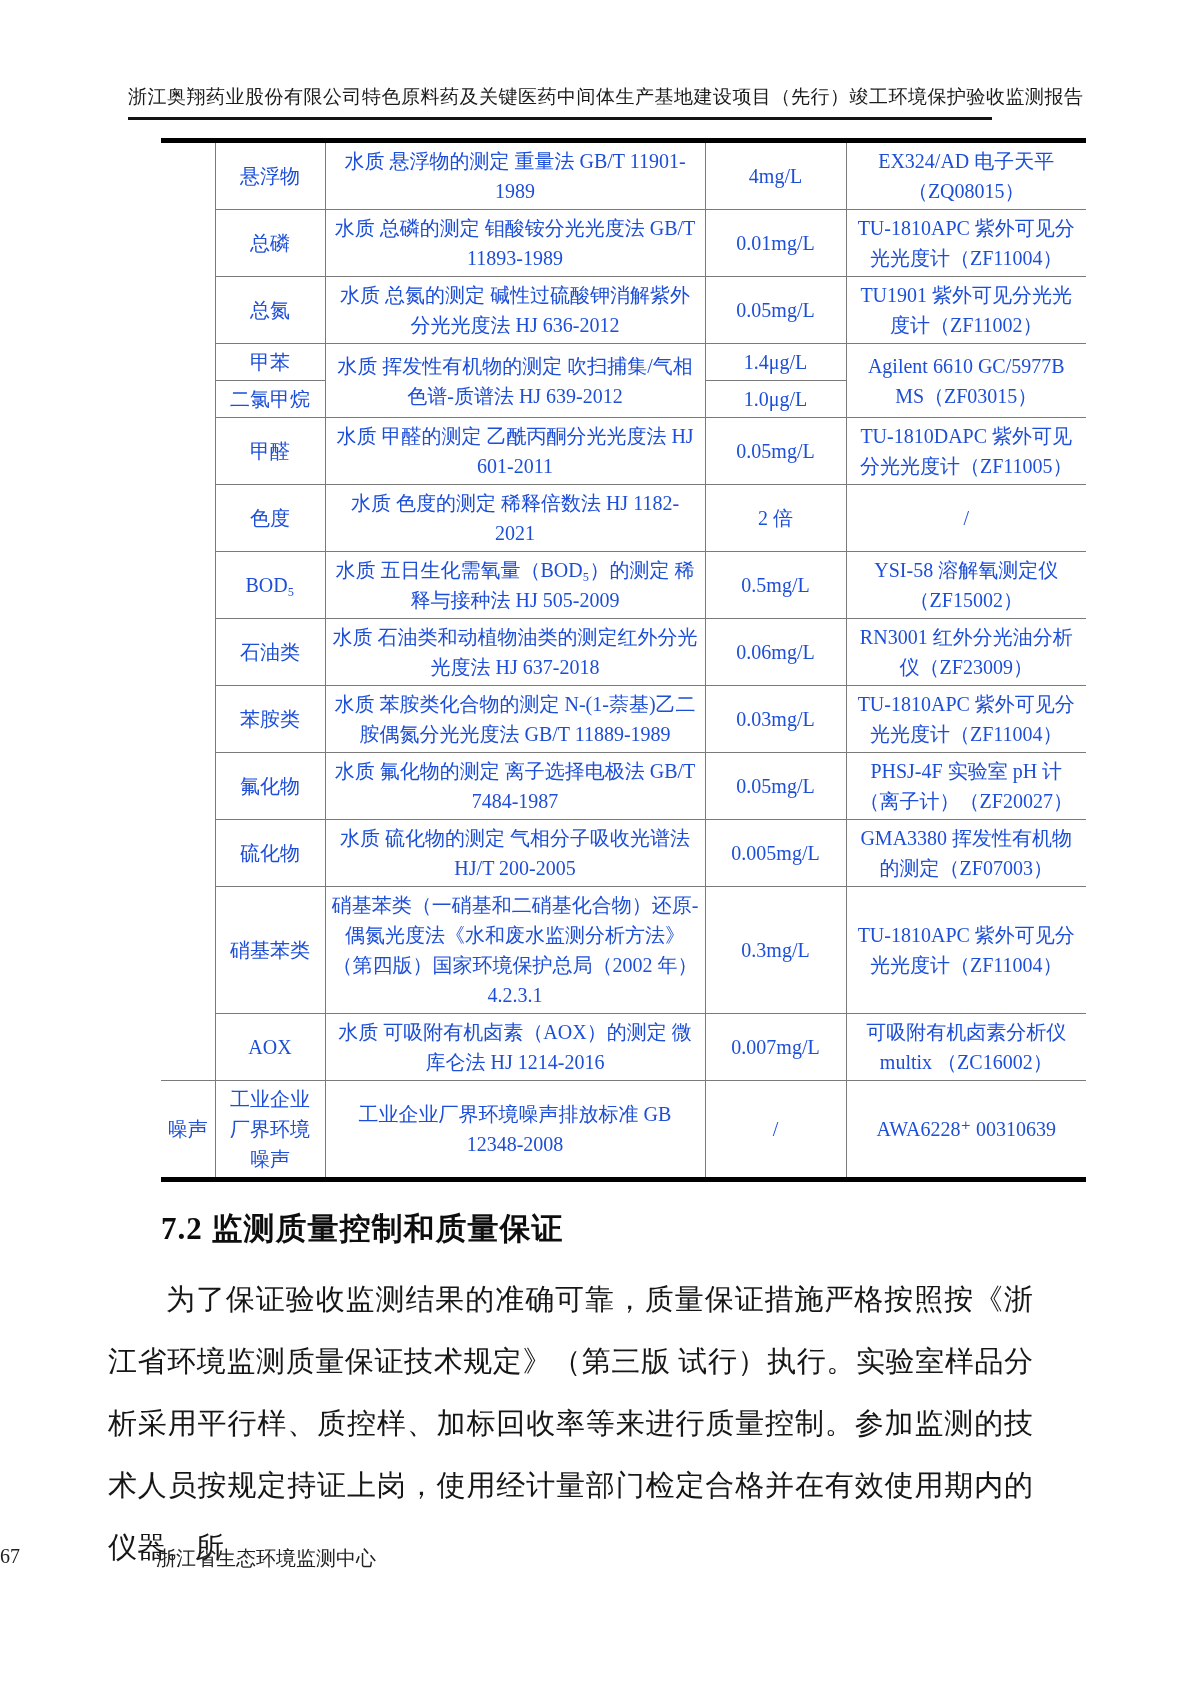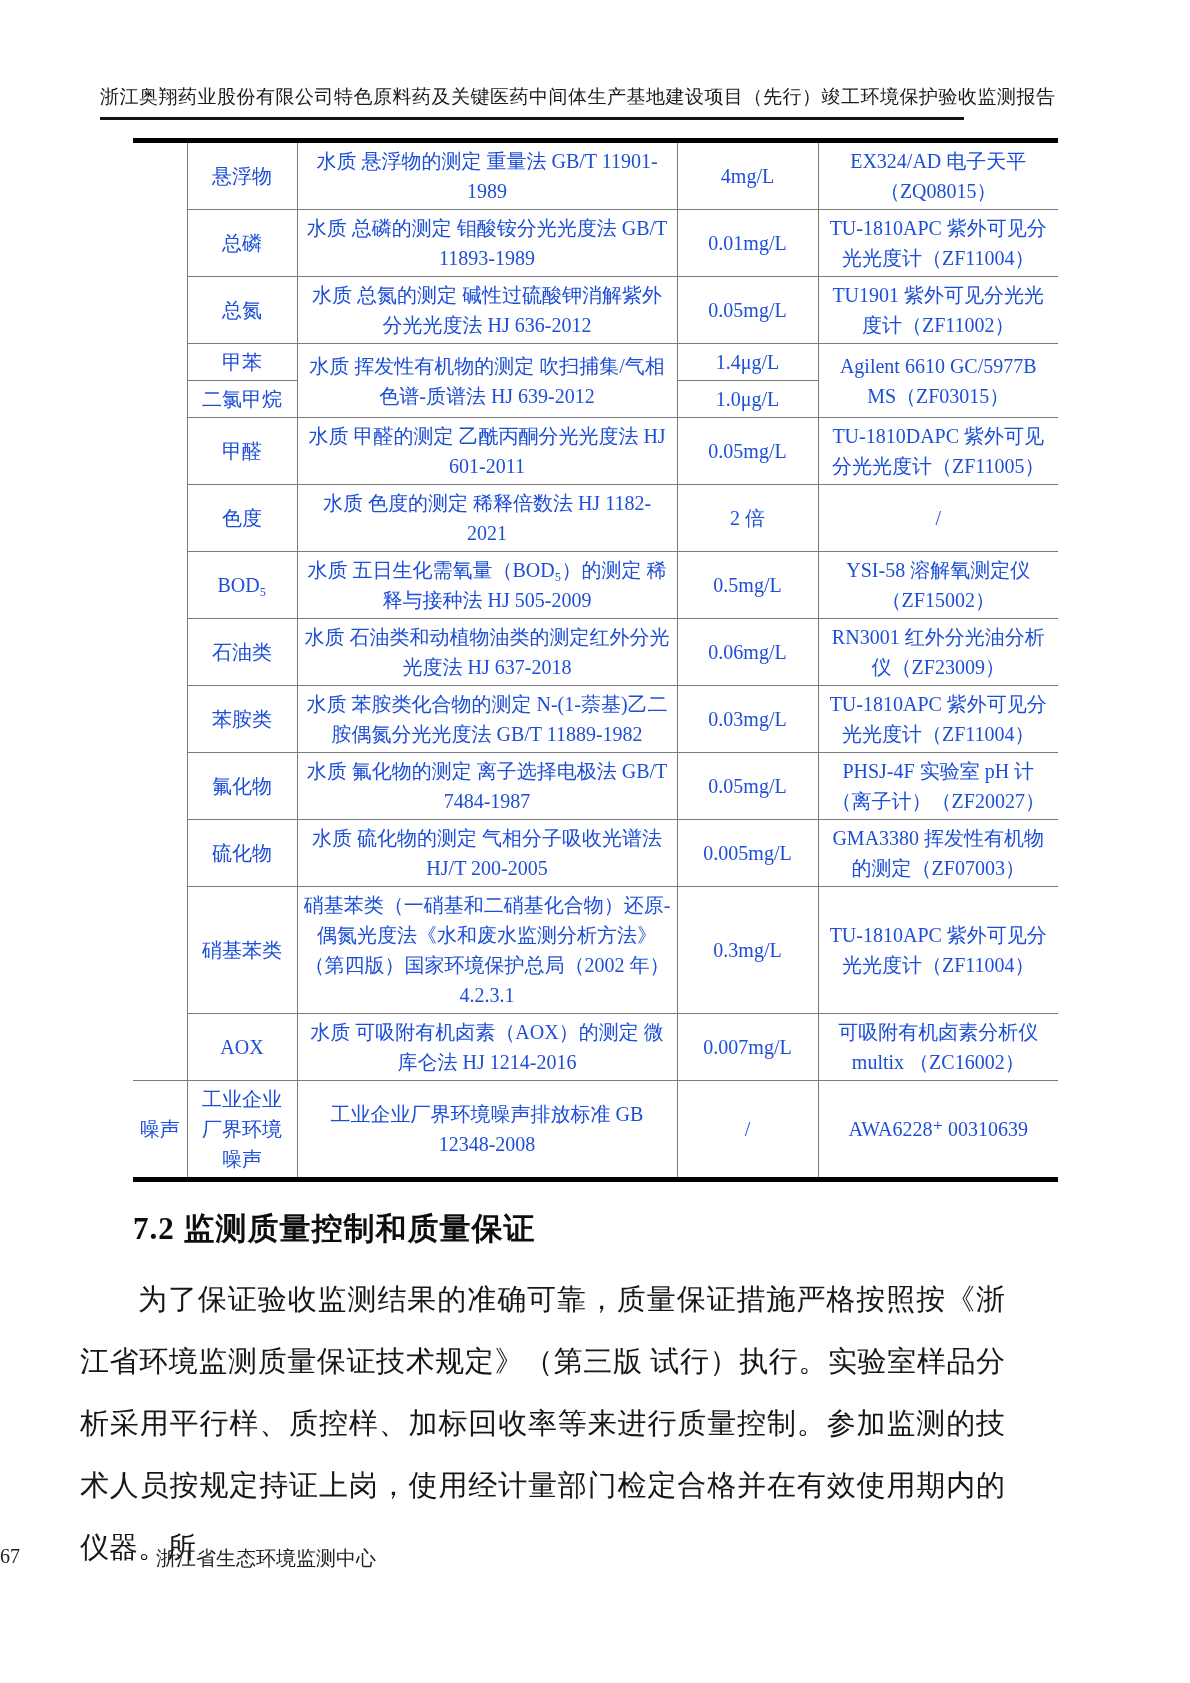--- a/index.html
+++ b/index.html
@@ -3,20 +3,21 @@
 <meta charset="utf-8">
 <style>
   html,body{margin:0;padding:0;background:#ffffff;}
   .page{
     position:relative;
     width:1064px;height:1683px;
     background:#ffffff;
     overflow:hidden;
     color:#111;
     font-family:"Liberation Serif","DejaVu Serif",serif;
+    padding-left:28px;
   }
   
   .header{
     margin:84px 100px 0 100px;
     text-align:center;
     font-size:19px;
     letter-spacing:0.5px;
     color:#1a1a1a;
     white-space:nowrap;
   }
@@ -148,21 +149,21 @@
           <td class="c4">YSI-58 溶解氧测定仪（ZF15002）</td>
         </tr>
         <tr>
           <td class="c1">石油类</td>
           <td class="c2">水质 石油类和动植物油类的测定红外分光光度法 HJ 637-2018</td>
           <td class="c3">0.06mg/L</td>
           <td class="c4">RN3001 红外分光油分析仪（ZF23009）</td>
         </tr>
         <tr>
           <td class="c1">苯胺类</td>
-          <td class="c2">水质 苯胺类化合物的测定 N-(1-萘基)乙二胺偶氮分光光度法 GB/T 11889-1982</td>
+          <td class="c2">水质 苯胺类化合物的测定 N-(1-萘基)乙二胺偶氮分光光度法 GB/T 11889-1989</td>
           <td class="c3">0.03mg/L</td>
           <td class="c4">TU-1810APC 紫外可见分光光度计（ZF11004）</td>
         </tr>
         <tr>
           <td class="c1">氟化物</td>
           <td class="c2">水质 氟化物的测定 离子选择电极法 GB/T 7484-1987</td>
           <td class="c3">0.05mg/L</td>
           <td class="c4">PHSJ-4F 实验室 pH 计（离子计）（ZF20027）</td>
         </tr>
         <tr>

